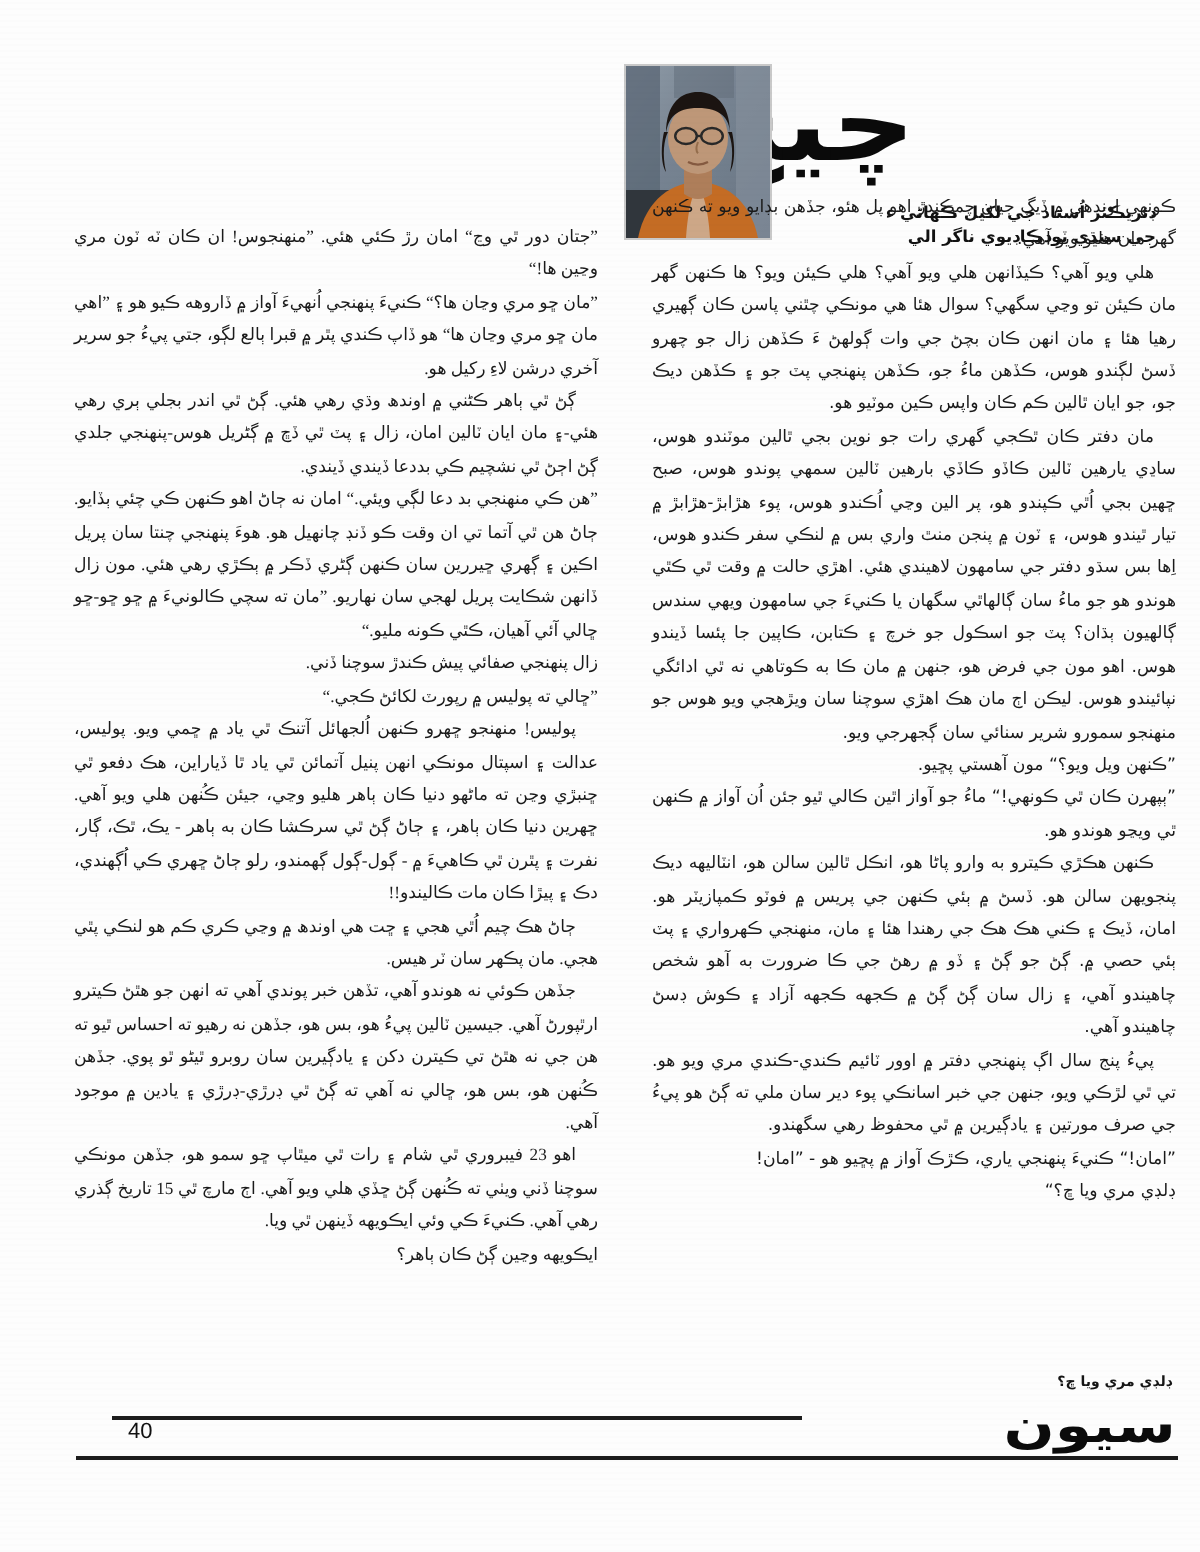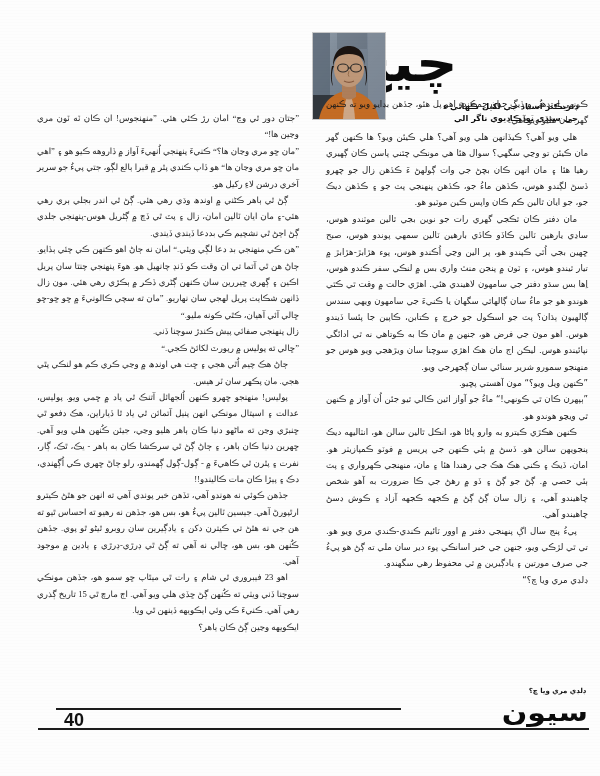--- a/index.html
+++ b/index.html
@@ -117,22 +117,22 @@
   }
   .rule-bottom{
     position:absolute;
     left:0; top:28px;
     width:551px;height:1.6px;
     background:#1d1d1d;
   }
   .folio{
     position:absolute;
     left:26px; top:10px;
-    font-size:18px;
-    font-weight:700;
+    font-size:11px;
+    font-weight:400;
     color:#111;
     font-family:"Liberation Sans",sans-serif;
     direction:ltr;
   }
   .mast{
     position:absolute;
     right:0; top:0px;
     text-align:center;
     direction:rtl;
   }
@@ -210,32 +210,33 @@
   <div class="cols">
 
     <div class="col col-right">
       <p class="noindent">ڪونهي اوندھي ۾ ڏيڳ جيان چمڪندڙ اهو پل هئو، جڏهن بڊايو ويو ته ڪنهن گھر مان هليو ويو آهي.</p>
       <p>هلي ويو آهي؟ ڪيڏانهن هلي ويو آهي؟ هلي ڪيئن ويو؟ ها ڪنهن گھر مان ڪيئن تو وڃي سگھي؟ سوال هئا هي مونڪي چٿني پاسن ڪان ڳھيري رهيا هئا ۽ مان انهن ڪان بچڻ جي وات ڳولهڻ ءَ ڪڏهن زال جو چهرو ڏسڻ لڳندو هوس، ڪڏهن ماءُ جو، ڪڏهن پنهنجي پٽ جو ۽ ڪڏهن ديڪ جو، جو ايان ٿالين ڪم ڪان واپس ڪين موٽيو هو.</p>
       <p>مان دفتر ڪان ٿڪجي گھري رات جو نوين بجي ٿالين موٽندو هوس، ساڍي يارهين ٽالين ڪاڏو ڪاڏي بارهين ٽالين سمهي پوندو هوس، صبح ڇهين بجي اُٿي ڪپندو هو، پر الين وڃي اُڪندو هوس، پوء هڙابڙ-هڙابڙ ۾ تيار ٿيندو هوس، ۽ ٽون ۾ پنجن منٿ واري بس ۾ لنڪي سفر ڪندو هوس، اِها بس سڌو دفتر جي سامهون لاهيندي هئي. اهڙي حالت ۾ وقت ٿي ڪٿي هوندو هو جو ماءُ سان ڳالهاٿي سگھان يا ڪنيءَ جي سامهون ويهي سندس ڳالهيون ٻڌان؟ پٽ جو اسڪول جو خرچ ۽ ڪتابن، ڪاپين جا پئسا ڏيندو هوس. اهو مون جي فرض هو، جنهن ۾ مان ڪا به ڪوتاهي نه ٿي ادائگي نپائيندو هوس. ليڪن اڄ مان هڪ اهڙي سوچنا سان ويڙهجي ويو هوس جو منهنجو سمورو شرير سنائي سان ڳجھرجي ويو.</p>
       <p class="rightish">”ڪنهن ويل ويو؟“ مون آهستي پڇيو.</p>
       <p class="dlg">”ٻپهرن ڪان ٿي ڪونهي!“ ماءُ جو آواز اٿين ڪالي ٿيو جئن اُن آواز ۾ ڪنهن ٿي ويڃو هوندو هو.</p>
       <p>ڪنهن هڪڙي ڪيترو به وارو پاڻا هو، انڪل ٿالين سالن هو، انٽاليهه ديڪ پنجويهن سالن هو. ڏسڻ ۾ ٻئي ڪنهن جي پريس ۾ فوٽو ڪمپازيٽر هو. امان، ڏيڪ ۽ ڪني هڪ هڪ جي رهندا هئا ۽ مان، منهنجي ڪھرواري ۽ پٽ ٻئي حصي ۾. ڳڻ جو ڳڻ ۽ ڏو ۾ رهڻ جي ڪا ضرورت به آهو شخص چاهيندو آهي، ۽ زال سان ڳڻ ڳڻ ۾ ڪجھه ڪجھه آزاد ۽ ڪوش ڊسڻ چاهيندو آهي.</p>
       <p>پيءُ پنج سال اڳ پنهنجي دفتر ۾ اوور ٽائيم ڪندي-ڪندي مري ويو هو. تي ٿي لڙڪي ويو، جنهن جي خبر اسانڪي پوء دير سان ملي ته ڳڻ هو پيءُ جي صرف مورتين ۽ يادڳيرين ۾ ٿي محفوظ رهي سگھندو.</p>
+      <p class="dlg">”امان!“ ڪنيءَ پنهنجي ياري، ڪڙڪ آواز ۾ پڇيو هو - ”امان!</p>
       <p class="rightish">ڊلڊي مري ويا ڇ؟“</p>
     </div>
 
     <div class="col col-left">
       <p class="dlg">”جتان دور ٿي وڃ“ امان رڙ ڪئي هئي. ”منهنجوس! ان ڪان ٽه ٽون مري وڃين ها!“</p>
       <p class="dlg">”مان ڇو مري وڃان ها؟“ ڪنيءَ پنهنجي اُنهيءَ آواز ۾ ڏاروهه ڪيو هو ۽ ”اهي مان ڇو مري وڃان ها“ هو ڏاپ ڪندي پٿر ۾ قبرا ٻالع لڳو، جتي پيءُ جو سرير آخري درشن لاءِ رکيل هو.</p>
       <p>ڳڻ ٿي ٻاهر ڪڻني ۾ اوندھ وڌي رهي هئي. ڳڻ ٿي اندر بجلي ٻري رهي هئي-۽ مان ايان ٽالين امان، زال ۽ پٽ ٿي ڏڇ ۾ ڳڻريل هوس-پنهنجي جلدي ڳڻ اڄڻ ٿي نشچيم ڪي بددعا ڏيندي ڏيندي.</p>
       <p class="dlg">”هن ڪي منهنجي بد دعا لڳي ويئي.“ امان نه ڄاڻ اهو ڪنهن ڪي چئي ٻڏايو. ڄاڻ هن ٿي آتما تي ان وقت ڪو ڏنڊ چانهيل هو. هوءَ پنهنجي چنتا سان پريل اڪين ۽ ڳھري ڇيررين سان ڪنهن ڳڻري ڏڪر ۾ ٻڪڙي رهي هئي. مون زال ڏانهن شڪايت پريل لهجي سان نهاريو. ”مان ته سچي ڪالونيءَ ۾ ڇو ڇو-ڇو ڇالي آئي آهيان، ڪٿي ڪونه مليو.“</p>
       <p class="rightish">زال پنهنجي صفائي پيش ڪندڙ سوچنا ڏني.</p>
       <p class="rightish">”ڇالي ته پوليس ۾ رپورٽ لکائڻ ڪجي.“</p>
+      <p>پوليس! منهنجو ڇهرو ڪنهن اُلجھائل آتنڪ ٿي ياد ۾ ڇمي ويو. پوليس، عدالت ۽ اسپتال مونڪي انهن پنيل آتمائن ٿي ياد ٿا ڏياراين، هڪ دفعو ٿي ڇنبڙي وڃن ته ماڻهو دنيا ڪان ٻاهر هليو وڃي، جيئن ڪُنهن هلي ويو آهي. ڇهرين دنيا ڪان ٻاهر، ۽ ڄاڻ ڳڻ ٿي سرڪشا ڪان به ٻاهر - يڪ، ٿڪ، ڳار، نفرت ۽ پٿرن ٿي ڪاهيءَ ۾ - ڳول-ڳول ڳھمندو، رلو ڄاڻ ڇهري ڪي اُڳھندي، دڪ ۽ پيڙا ڪان مات ڪاليندو!!</p>
       <p>ڄاڻ هڪ چيم اُٿي هجي ۽ ڇت هي اوندھ ۾ وڃي ڪري ڪم هو لنڪي پٿي هجي. مان پڪهر سان ٽر هيس.</p>
-      <p>پوليس! منهنجو ڇهرو ڪنهن اُلجھائل آتنڪ ٿي ياد ۾ ڇمي ويو. پوليس، عدالت ۽ اسپتال مونڪي انهن پنيل آتمائن ٿي ياد ٿا ڏياراين، هڪ دفعو ٿي ڇنبڙي وڃن ته ماڻهو دنيا ڪان ٻاهر هليو وڃي، جيئن ڪُنهن هلي ويو آهي. ڇهرين دنيا ڪان ٻاهر، ۽ ڄاڻ ڳڻ ٿي سرڪشا ڪان به ٻاهر - يڪ، ٿڪ، ڳار، نفرت ۽ پٿرن ٿي ڪاهيءَ ۾ - ڳول-ڳول ڳھمندو، رلو ڄاڻ ڇهري ڪي اُڳھندي، دڪ ۽ پيڙا ڪان مات ڪاليندو!!</p>
       <p>جڏهن ڪوئي نه هوندو آهي، تڏهن خبر پوندي آهي ته انهن جو هٿڻ ڪيترو ارٿپورڻ آهي. جيسين ٽالين پيءُ هو، بس هو، جڏهن نه رهيو ته احساس ٿيو ته هن جي نه هٿڻ تي ڪيترن دکن ۽ يادڳيرين سان روبرو ٿيڻو ٿو پوي. جڏهن ڪُنهن هو، بس هو، ڇالي نه آهي ته ڳڻ ٿي ڊرڙي-ڊرڙي ۽ يادين ۾ موجود آهي.</p>
       <p>اهو 23 فيبروري ٿي شام ۽ رات ٿي ميٿاپ ڇو سمو هو، جڏهن مونڪي سوچنا ڏني ويٺي ته ڪُنهن ڳڻ ڇڏي هلي ويو آهي. اڄ مارچ ٿي 15 تاريخ ڳذري رهي آهي. ڪنيءَ ڪي وئي ايڪويهه ڏينهن ٿي ويا.</p>
       <p class="rightish">ايڪويهه وڃين ڳڻ ڪان ٻاهر؟</p>
     </div>
   </div>
 
   <div class="footer">
     <div class="rule-top"></div>
     <div class="rule-bottom"></div>
 

